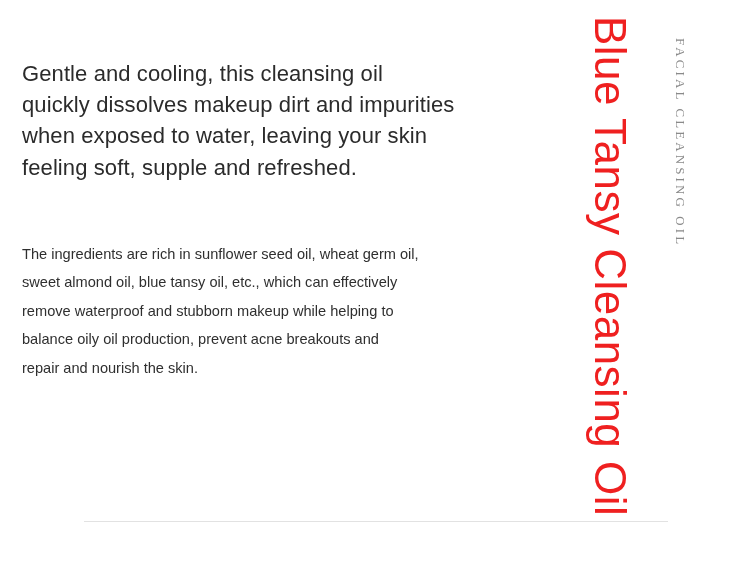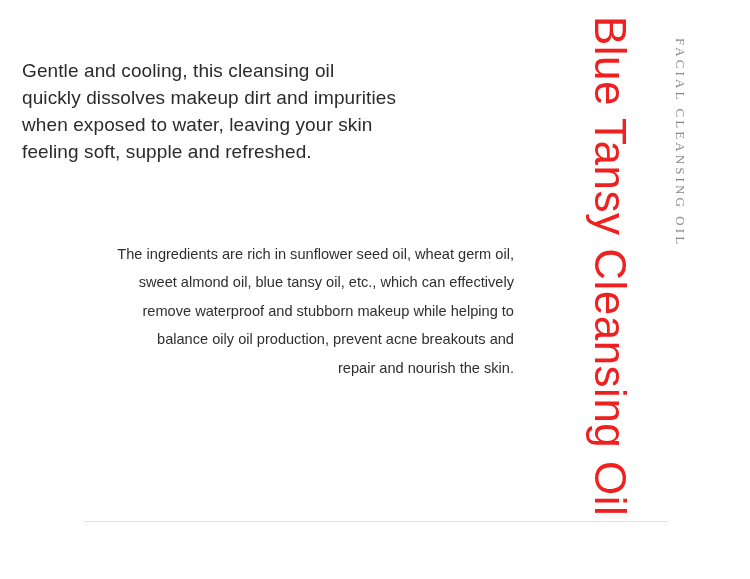--- a/index.html
+++ b/index.html
@@ -21,41 +21,40 @@
 
   
   .text-col {
     position: absolute;
     left: 22px;
     top: 58px;
     width: 490px;
   }
 
   .headline {
-    font-size: 19px;
+    font-size: 22px;
     line-height: 1.42;
     font-weight: 400;
     color: #2b2b2b;
     letter-spacing: 0.1px;
     white-space: pre-line;
     margin: 0;
   }
 
   .body-para {
     margin: 0;
     position: absolute;
     left: 22px;
     top: 240px;
     width: 492px;
     font-size: 14.6px;
     line-height: 1.95;
     color: #2f2f2f;
     font-weight: 400;
     white-space: pre-line;
-    text-align: right;
   }
 
   
   .rule {
     position: absolute;
     left: 84px;
     top: 521px;
     width: 584px;
     height: 1px;
     background: #e2e2e2;

